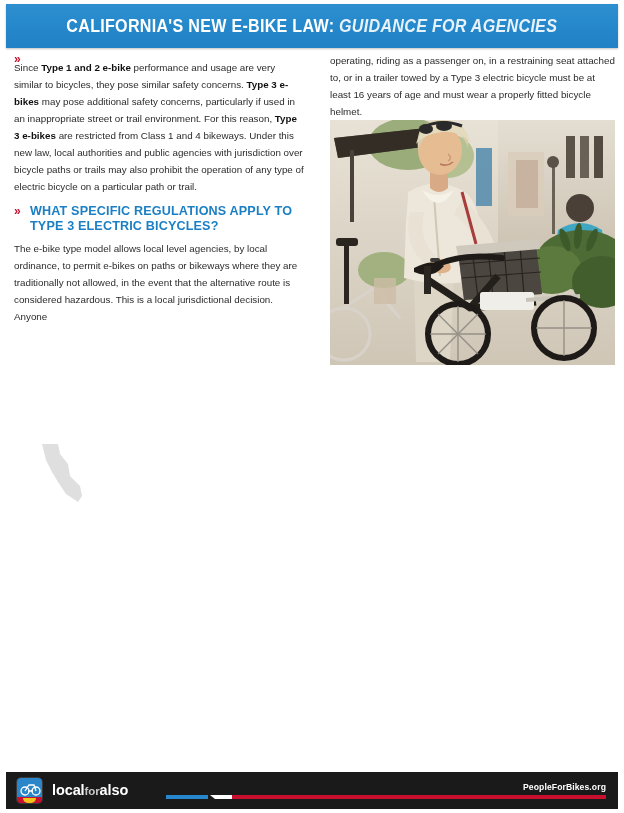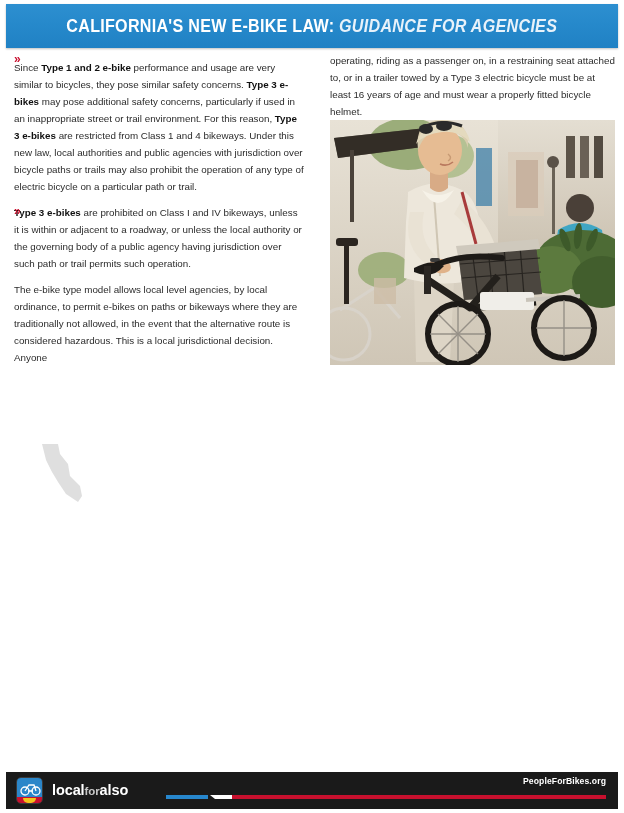--- a/index.html
+++ b/index.html
@@ -99,21 +99,21 @@
     font-size:14.5px; color:#ffffff; font-weight:bold; letter-spacing:-.1px;
     font-family:"Liberation Sans Narrow","Liberation Sans",sans-serif;
   }
   .logo-word .lw-for{ font-weight:bold; color:#c9c9c9; font-size:11.5px; }
   .stripe{ position:absolute; top:23px; height:4px; }
   .stripe.s-blue{ left:160px; width:42px; background:#2787cd; }
   .stripe.s-white{ left:204px; width:36px; background:#ffffff;
     clip-path:polygon(0 0,100% 0,calc(100% - 5px) 100%,5px 100%); }
   .stripe.s-red{ left:226px; width:374px; background:#c8102e; }
   .foot-url{
-    position:absolute; right:12px; top:4px;
+    position:absolute; right:12px; top:10px;
     color:#ffffff; font-size:8.6px; font-weight:bold; letter-spacing:.1px;
     font-family:"Liberation Sans Narrow","Liberation Sans",sans-serif;
   }
 </style>
 </head>
 <body>
 
 <div class="banner">
   <div class="banner-text">
     <span>CALIFORNIA'S NEW E-BIKE LAW:</span>
@@ -124,22 +124,22 @@
 <div class="cols">
 
   <div class="col-left">
     <h2 class="qhead">
       <span class="chev">»</span>
     </h2>
     <p class="body">Since <b>Type 1 and 2 e-bike</b> performance and usage are very similar to bicycles, they pose similar safety concerns. <b>Type 3 e-bikes</b> may pose additional safety concerns, particularly if used in an inappropriate street or trail environment. For this reason, <b>Type 3 e-bikes</b> are restricted from Class 1 and 4 bikeways. Under this new law, local authorities and public agencies with jurisdiction over bicycle paths or trails may also prohibit the operation of any type of electric bicycle on a particular path or trail.</p>
 
     <h2 class="qhead">
       <span class="chev">»</span>
+      <span>WHAT SPECIFIC REGULATIONS APPLY TO TYPE 3 ELECTRIC BICYCLES?</span>
     </h2>
-    <p class="body"><b>Type 3 e-bikes</b> are prohibited on Class I and IV bikeways, unless it is within or adjacent to a roadway, or unless the local authority or the governing body of a public agency having jurisdiction over such path or trail permits such operation.</p>
     <p class="body">The e-bike type model allows local level agencies, by local ordinance, to permit e-bikes on paths or bikeways where they are traditionally not allowed, in the event that the alternative route is considered hazardous. This is a local jurisdictional decision. Anyone</p>
   </div>
 
   <div class="col-right">
     <p class="body">operating, riding as a passenger on, in a restraining seat attached to, or in a trailer towed by a Type 3 electric bicycle must be at least 16 years of age and must wear a properly fitted bicycle helmet.</p>
     <div class="info-block">
       <span class="chev">»</span>
       <div class="info-title">For more information visit:</div>
       <div class="info-url">http://www.peopleforbikes.org/pages/e-bikes.</div>
     </div>

